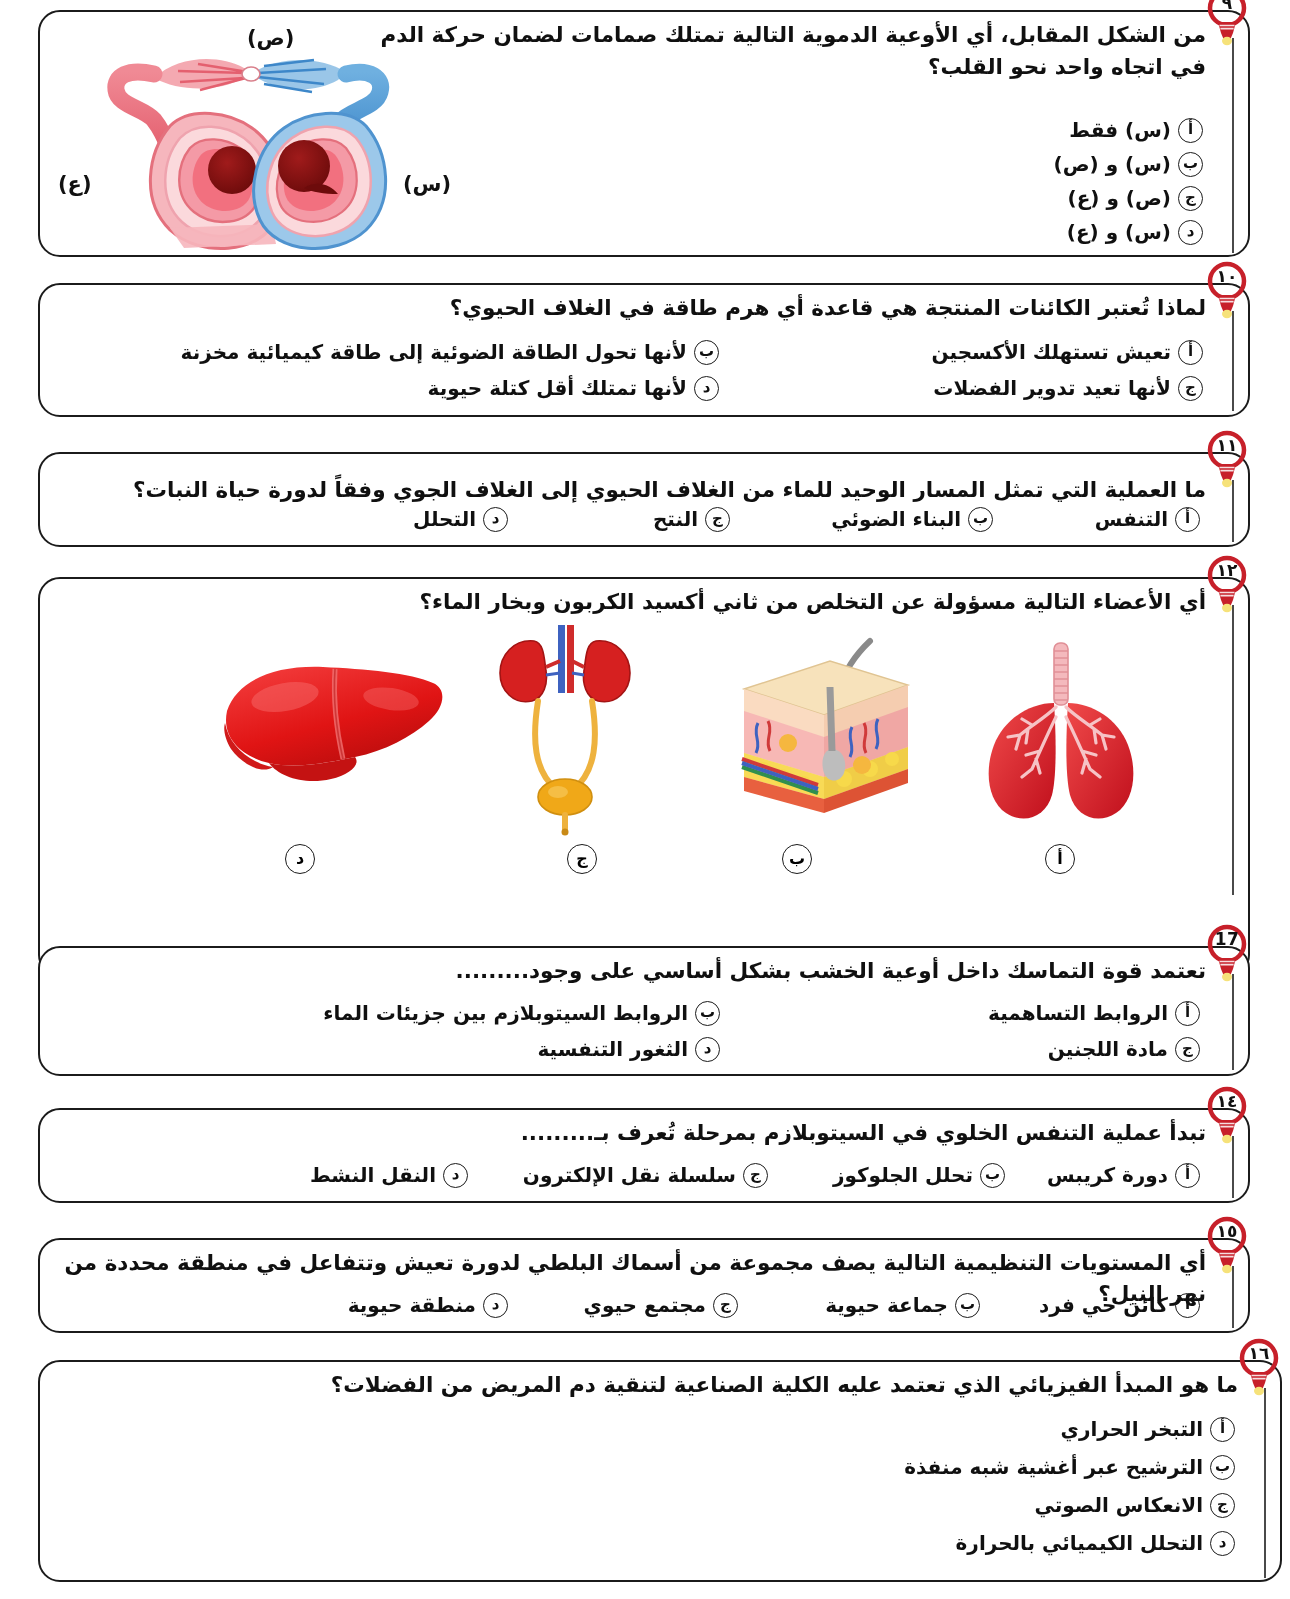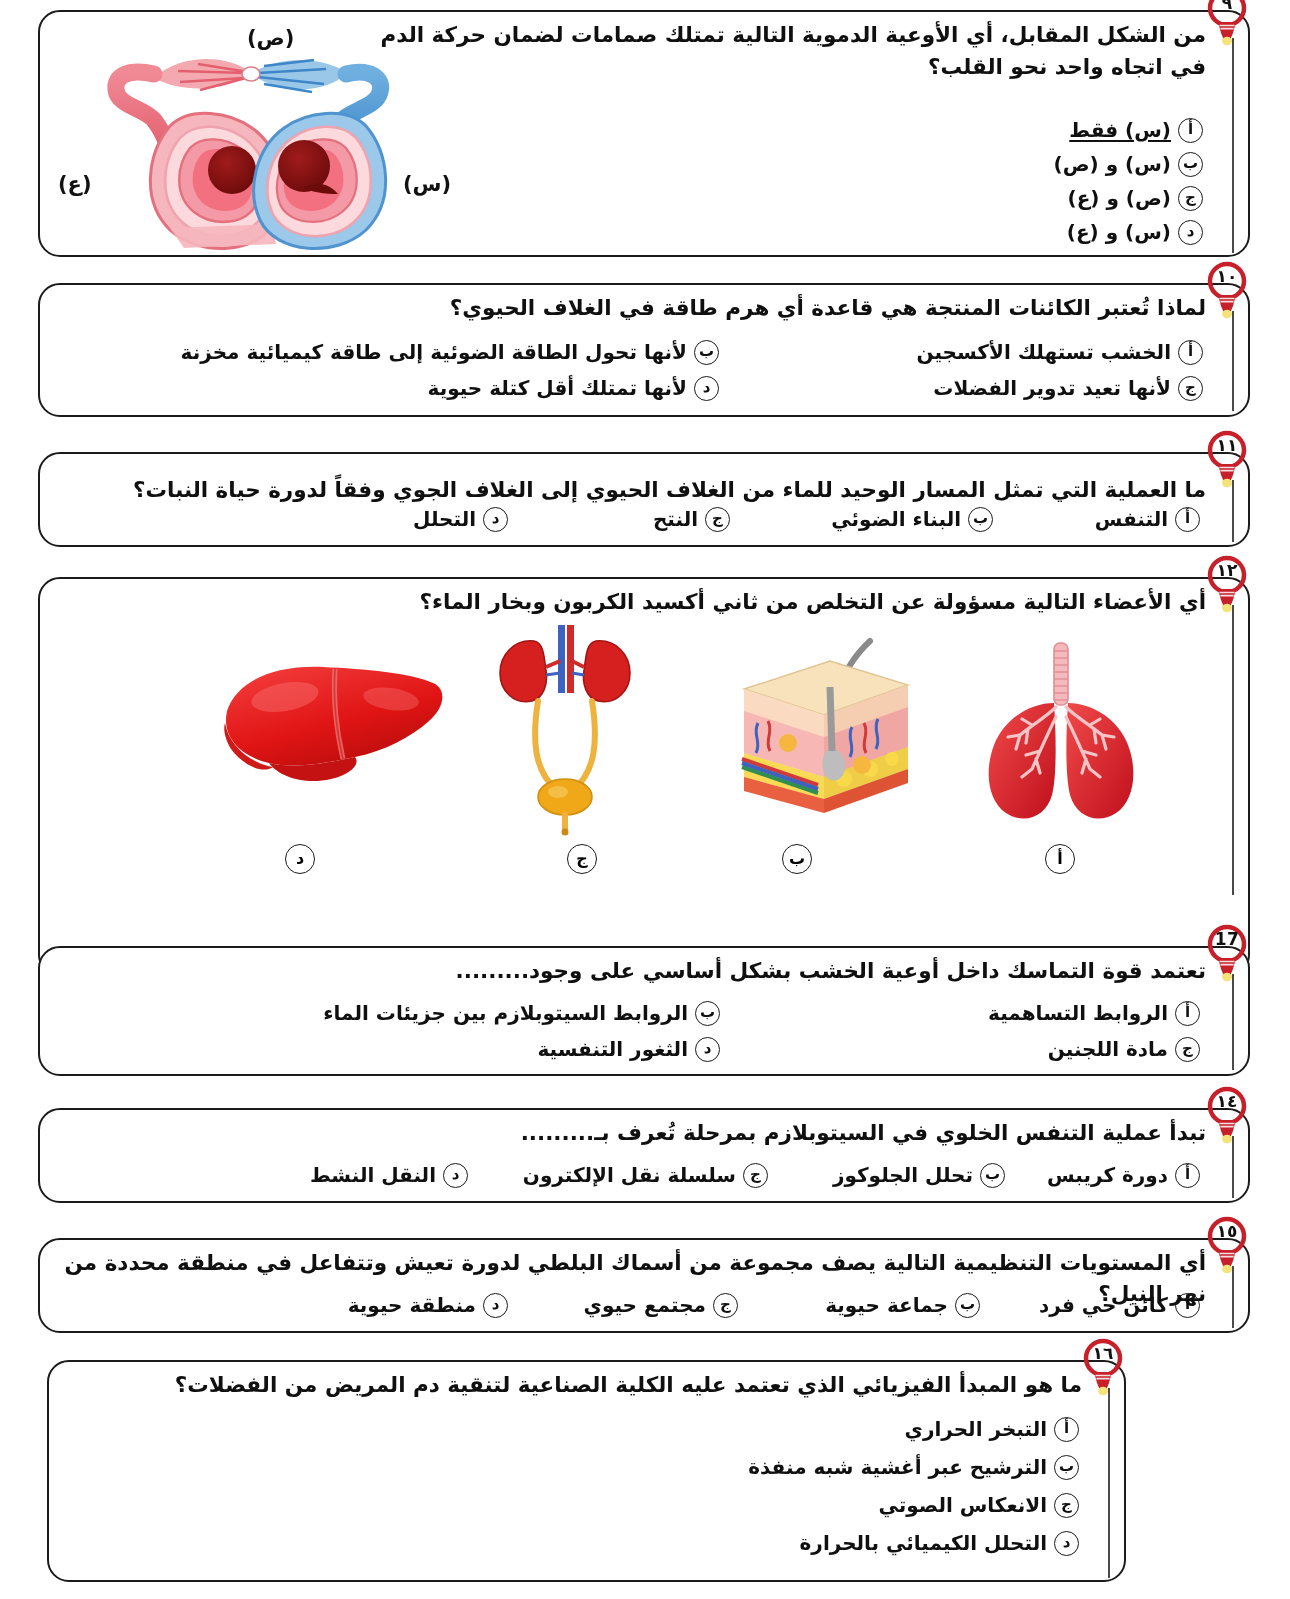--- a/index.html
+++ b/index.html
@@ -83,21 +83,21 @@
     font-size: 20px;
     font-weight: 600;
     color: #101010;
     white-space: nowrap;
     display: inline-flex;
     align-items: center;
     gap: 7px;
     line-height: 1.5;
   }
   .opt .txt { display:inline-block; }
-  .opt .txt.underline { text-decoration: underline; text-underline-offset: 3px; }
+  .opt .txt.underline { text-underline-offset: 3px; }
 
   .marker {
     display: inline-flex;
     align-items: center;
     justify-content: center;
     width: 25px;
     height: 25px;
     border: 1.6px solid #1b1b1b;
     border-radius: 50%;
     font-size: 15px;
@@ -242,21 +242,21 @@
         <path d="M21 47 L33 47 L30.5 53 L23.5 53 Z" fill="#c7202a"></path>
         <ellipse cx="27" cy="55" rx="5" ry="4.2" fill="#f6e27a"></ellipse>
       </svg>
       <div class="num">١٠</div>
     </div>
 
     <div class="stem" style="position:absolute; right:42px; top:8px; width:1130px;">لماذا تُعتبر الكائنات المنتجة هي قاعدة أي هرم طاقة في الغلاف الحيوي؟</div>
 
     <div class="opt opt-abs" style="right:45px; top:52px;">
       <span class="marker">أ</span>
-      <span class="txt">الخشب تستهلك الأكسجين</span>
+      <span class="txt">تعيش تستهلك الأكسجين</span>
     </div>
     <div class="opt opt-abs" style="right:529px; top:52px;">
       <span class="marker">ب</span>
       <span class="txt">لأنها تحول الطاقة الضوئية إلى طاقة كيميائية مخزنة</span>
     </div>
     <div class="opt opt-abs" style="right:45px; top:88px;">
       <span class="marker">ج</span>
       <span class="txt">لأنها تعيد تدوير الفضلات</span>
     </div>
     <div class="opt opt-abs" style="right:529px; top:88px;">
@@ -541,21 +541,21 @@
     <div class="opt opt-abs" style="right:510px; top:50px;">
       <span class="marker">ج</span>
       <span class="txt">مجتمع حيوي</span>
     </div>
     <div class="opt opt-abs" style="right:740px; top:50px;">
       <span class="marker">د</span>
       <span class="txt">منطقة حيوية</span>
     </div>
   </div>
 
-  <div class="q-card" style="left:47px; top:1360px; width:1079px; height:222px;">
+  <div class="q-card" style="left:38px; top:1360px; width:1244px; height:222px;">
     <div class="q-rule" style="height:190px;"></div>
 
     <div class="bulb">
       <svg viewBox="0 0 54 62" xmlns="http://www.w3.org/2000/svg" aria-hidden="true">
         <circle cx="27" cy="22" r="17" fill="none" stroke="#c7202a" stroke-width="4.5"></circle>
         <path d="M18 36 L36 36 L33 47 L21 47 Z" fill="#c7202a"></path>
         <path d="M19.5 39.5 L34.5 39.5 M20.4 42.6 L33.6 42.6" stroke="#ffffff" stroke-width="1.6" opacity=".85"></path>
         <path d="M21 47 L33 47 L30.5 53 L23.5 53 Z" fill="#c7202a"></path>
         <ellipse cx="27" cy="55" rx="5" ry="4.2" fill="#f6e27a"></ellipse>
       </svg>

